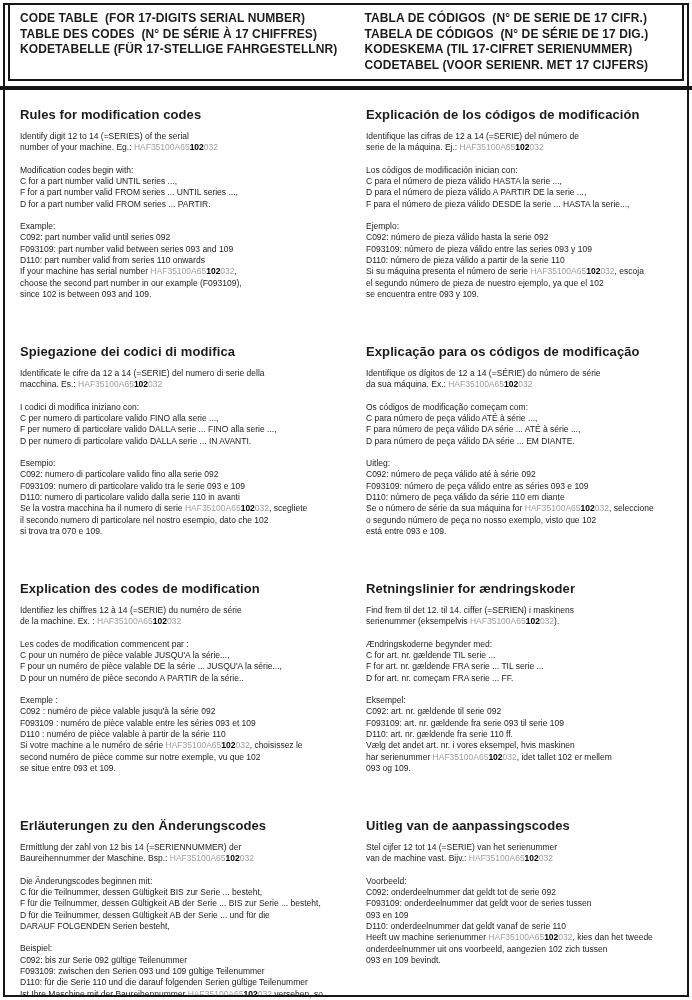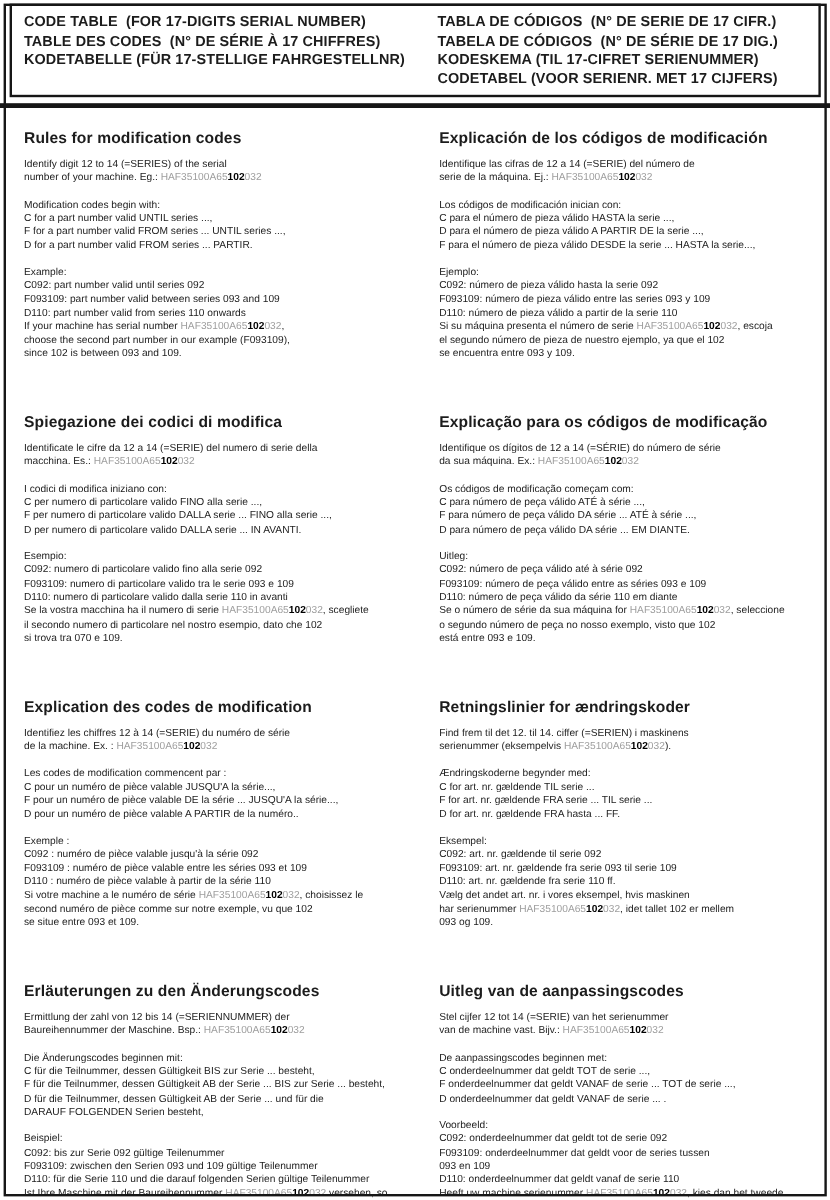--- a/index.html
+++ b/index.html
@@ -174,21 +174,21 @@
       <section class="section">
         <h3>Explication des codes de modification</h3>
         <div class="para">
           <div class="line">Identifiez les chiffres 12 à 14 (=SERIE) du numéro de série</div>
           <div class="line">de la machine. Ex. : <span class="sn"><span class="sn-dim">HAF35100A65</span><span class="sn-hl">102</span><span class="sn-dim">032</span></span></div>
         </div>
         <div class="para">
           <div class="line">Les codes de modification commencent par :</div>
           <div class="line">C pour un numéro de pièce valable JUSQU'A la série...,</div>
           <div class="line">F pour un numéro de pièce valable DE la série ... JUSQU'A la série...,</div>
-          <div class="line">D pour un numéro de pièce valable A PARTIR de la numéro..</div>
+          <div class="line">D pour un numéro de pièce secondo A PARTIR de la série..</div>
         </div>
         <div class="para">
           <div class="line">Exemple :</div>
           <div class="line">C092 : numéro de pièce valable jusqu'à la série 092</div>
           <div class="line">F093109 : numéro de pièce valable entre les séries 093 et 109</div>
           <div class="line">D110 : numéro de pièce valable à partir de la série 110</div>
           <div class="line">Si votre machine a le numéro de série <span class="sn"><span class="sn-dim">HAF35100A65</span><span class="sn-hl">102</span><span class="sn-dim">032</span></span>, choisissez le</div>
           <div class="line">second numéro de pièce comme sur notre exemple, vu que 102</div>
           <div class="line">se situe entre 093 et 109.</div>
         </div>
@@ -196,21 +196,21 @@
       <section class="section">
         <h3>Retningslinier for ændringskoder</h3>
         <div class="para">
           <div class="line">Find frem til det 12. til 14. ciffer (=SERIEN) i maskinens</div>
           <div class="line">serienummer (eksempelvis <span class="sn"><span class="sn-dim">HAF35100A65</span><span class="sn-hl">102</span><span class="sn-dim">032</span></span>).</div>
         </div>
         <div class="para">
           <div class="line">Ændringskoderne begynder med:</div>
           <div class="line">C for art. nr. gældende TIL serie ...</div>
           <div class="line">F for art. nr. gældende FRA serie ... TIL serie ...</div>
-          <div class="line">D for art. nr. gældende FRA hasta ... FF.</div>
+          <div class="line">D for art. nr. começam FRA serie ... FF.</div>
         </div>
         <div class="para">
           <div class="line">Eksempel:</div>
           <div class="line">C092: art. nr. gældende til serie 092</div>
           <div class="line">F093109: art. nr. gældende fra serie 093 til serie 109</div>
           <div class="line">D110: art. nr. gældende fra serie 110 ff.</div>
           <div class="line">Vælg det andet art. nr. i vores eksempel, hvis maskinen</div>
           <div class="line">har serienummer <span class="sn"><span class="sn-dim">HAF35100A65</span><span class="sn-hl">102</span><span class="sn-dim">032</span></span>, idet tallet 102 er mellem</div>
           <div class="line">093 og 109.</div>
         </div>
@@ -236,26 +236,20 @@
           <div class="line">Ist Ihre Maschine mit der Baureihennummer <span class="sn"><span class="sn-dim">HAF35100A65</span><span class="sn-hl">102</span><span class="sn-dim">032</span></span> versehen, so</div>
           <div class="line">wählen Sie die zweite Teilenummer aus unserem Beispiel, da 102 zwischen</div>
           <div class="line">093 und 188 liegt.</div>
         </div>
       </section>
       <section class="section">
         <h3>Uitleg van de aanpassingscodes</h3>
         <div class="para">
           <div class="line">Stel cijfer 12 tot 14 (=SERIE) van het serienummer</div>
           <div class="line">van de machine vast. Bijv.: <span class="sn"><span class="sn-dim">HAF35100A65</span><span class="sn-hl">102</span><span class="sn-dim">032</span></span></div>
-        </div>
-        <div class="para">
-          <div class="line">De aanpassingscodes beginnen met:</div>
-          <div class="line">C onderdeelnummer dat geldt TOT de serie ...,</div>
-          <div class="line">F onderdeelnummer dat geldt VANAF de serie ... TOT de serie ...,</div>
-          <div class="line">D onderdeelnummer dat geldt VANAF de serie ... .</div>
         </div>
         <div class="para">
           <div class="line">Voorbeeld:</div>
           <div class="line">C092: onderdeelnummer dat geldt tot de serie 092</div>
           <div class="line">F093109: onderdeelnummer dat geldt voor de series tussen</div>
           <div class="line">093 en 109</div>
           <div class="line">D110: onderdeelnummer dat geldt vanaf de serie 110</div>
           <div class="line">Heeft uw machine serienummer <span class="sn"><span class="sn-dim">HAF35100A65</span><span class="sn-hl">102</span><span class="sn-dim">032</span></span>, kies dan het tweede</div>
           <div class="line">onderdeelnummer uit ons voorbeeld, aangezien 102 zich tussen</div>
           <div class="line">093 en 109 bevindt.</div>

